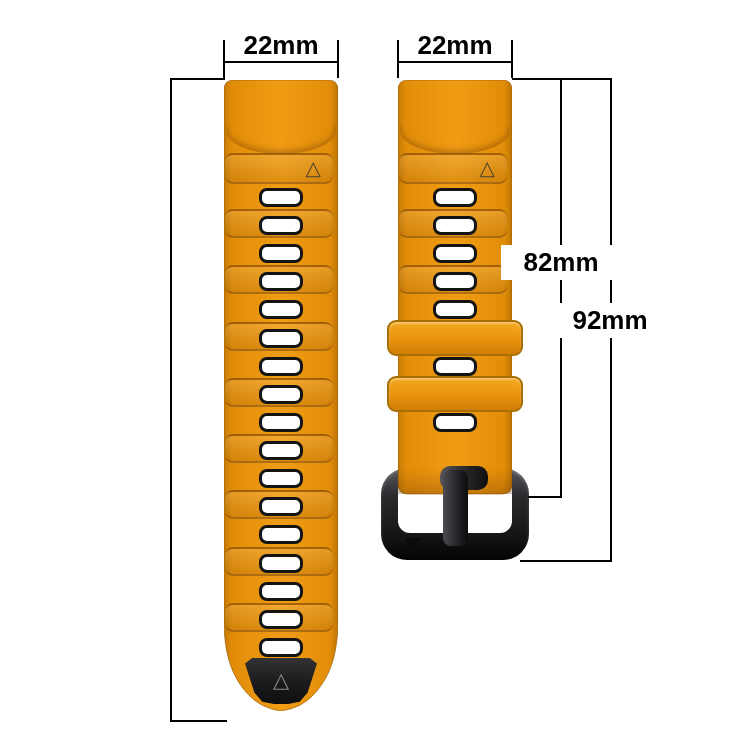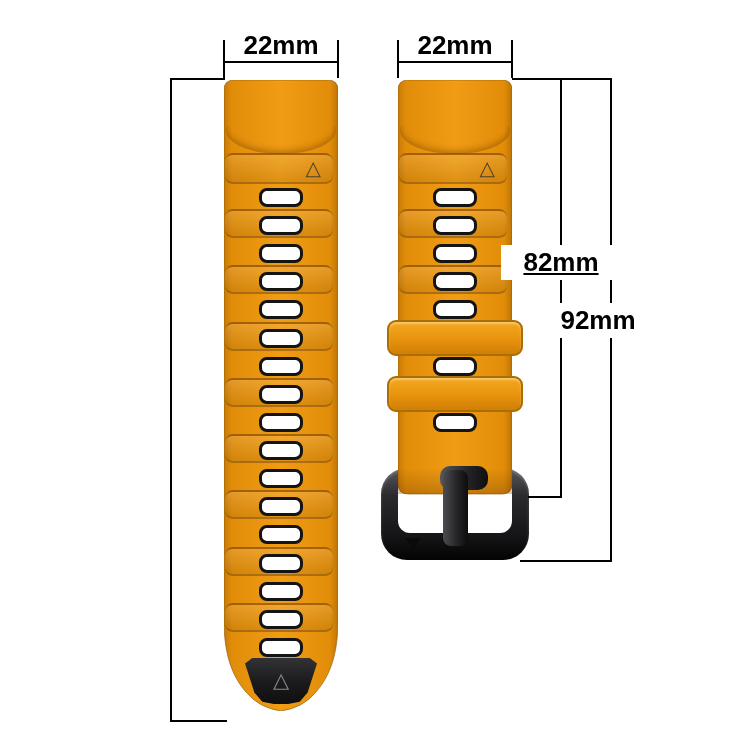--- a/index.html
+++ b/index.html
@@ -51,22 +51,22 @@
   .prong-bar{position:absolute;left:443px;top:470px;width:25px;height:76px;border-radius:8px;z-index:3;
              background:linear-gradient(90deg,#4c4c51,#26262a 55%,#0c0c0d);}
 </style>
 </head>
 <body>
 
 <div class="canvas">
 
   <div class="mlabel" style="left:224px;top:28px;width:114px;background:transparent;">22mm</div>
   <div class="mlabel" style="left:398px;top:28px;width:114px;background:transparent;">22mm</div>
-  <div class="mlabel" style="left:501px;top:245px;width:120px;text-decoration:underline;">82mm</div>
-  <div class="mlabel" style="left:538px;top:303px;width:120px;">92mm</div>
+  <div class="mlabel" style="left:501px;top:245px;width:120px;">82mm</div>
+  <div class="mlabel" style="left:550px;top:303px;width:120px;">92mm</div>
 
   <div class="mline" style="left:223px;top:61px;width:116px;height:2px;"></div>
   <div class="mline" style="left:223px;top:40px;width:2px;height:38px;"></div>
   <div class="mline" style="left:337px;top:40px;width:2px;height:38px;"></div>
 
   <div class="mline" style="left:397px;top:61px;width:116px;height:2px;"></div>
   <div class="mline" style="left:397px;top:40px;width:2px;height:38px;"></div>
   <div class="mline" style="left:511px;top:40px;width:2px;height:38px;"></div>
 
   <div class="mline" style="left:170px;top:78px;width:55px;height:2px;"></div>

